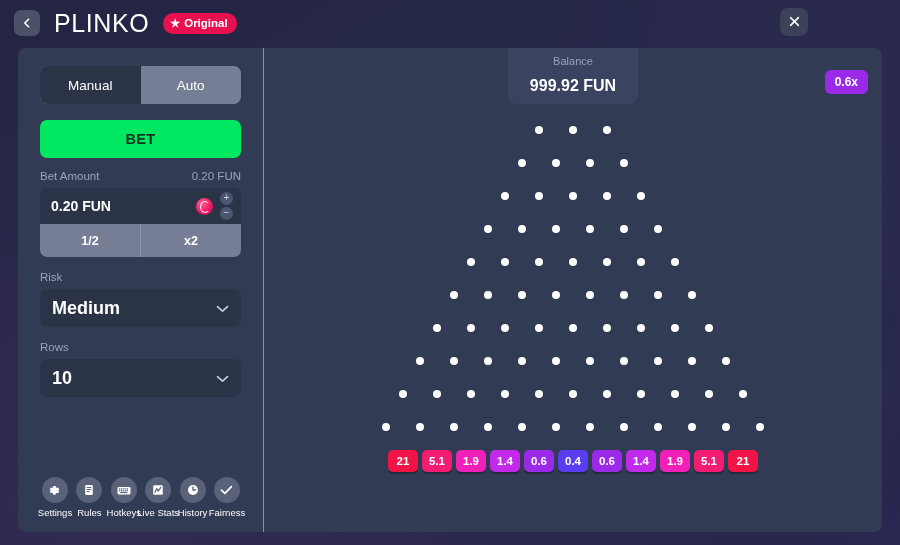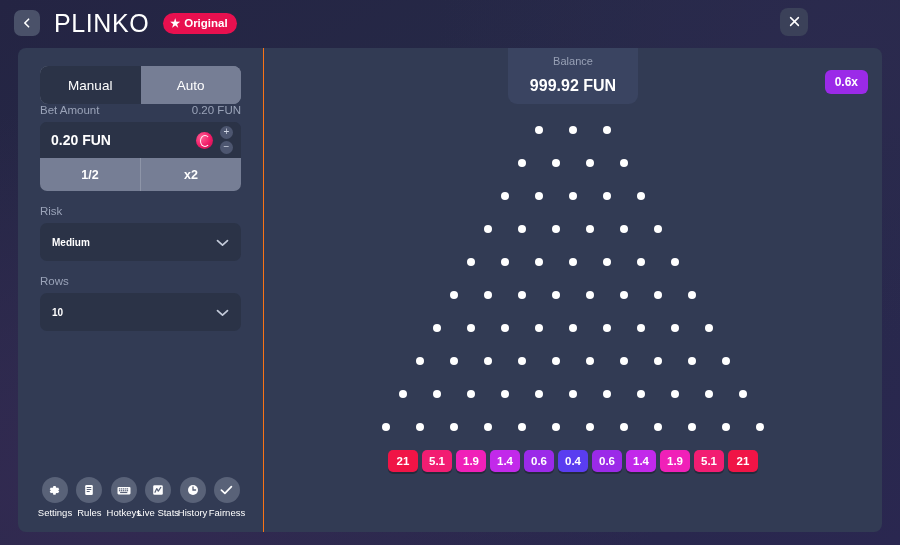--- a/index.html
+++ b/index.html
@@ -126,21 +126,21 @@
     font-size: 14.5px;
     font-weight: bold;
     letter-spacing: 0.4px;
     display: flex; align-items: center; justify-content: center;
     cursor: pointer;
     border: none;
     width: 100%;
   }
 
   .field-label-row {
-    margin-top: 0;
+    margin-top: 12px;
     display: flex;
     justify-content: space-between;
     align-items: baseline;
     font-size: 11.5px;
     color: #9aa3b8;
   }
 
   #bet-input-wrap {
     margin-top: 6px;
     border-radius: 7px;
@@ -224,21 +224,21 @@
     border-radius: 7px;
     background: #2b3347;
     display: flex;
     align-items: center;
     justify-content: space-between;
     padding: 0 12px;
     cursor: pointer;
   }
   .select-value {
     color: #ffffff;
-    font-size: 10px;
+    font-size: 18px;
     font-weight: bold;
   }
 
   
   #footer-tools {
     position: absolute;
     left: 22px; bottom: 14px;
     width: 202px;
     display: flex;
     justify-content: space-between;
@@ -374,20 +374,21 @@
 
 <div id="window">
 
   <div id="sidebar">
 
     <div id="mode-tabs">
       <div class="mode-tab active">Manual</div>
       <div class="mode-tab inactive">Auto</div>
     </div>
 
+    <button id="bet-button">BET</button>
 
     <div class="field-label-row">
       <span>Bet Amount</span>
       <span>0.20 FUN</span>
     </div>
 
     <div id="bet-input-wrap">
       <div id="bet-input-row">
         <span id="bet-input-value">0.20 FUN</span>
         <span id="coin-icon"></span>

